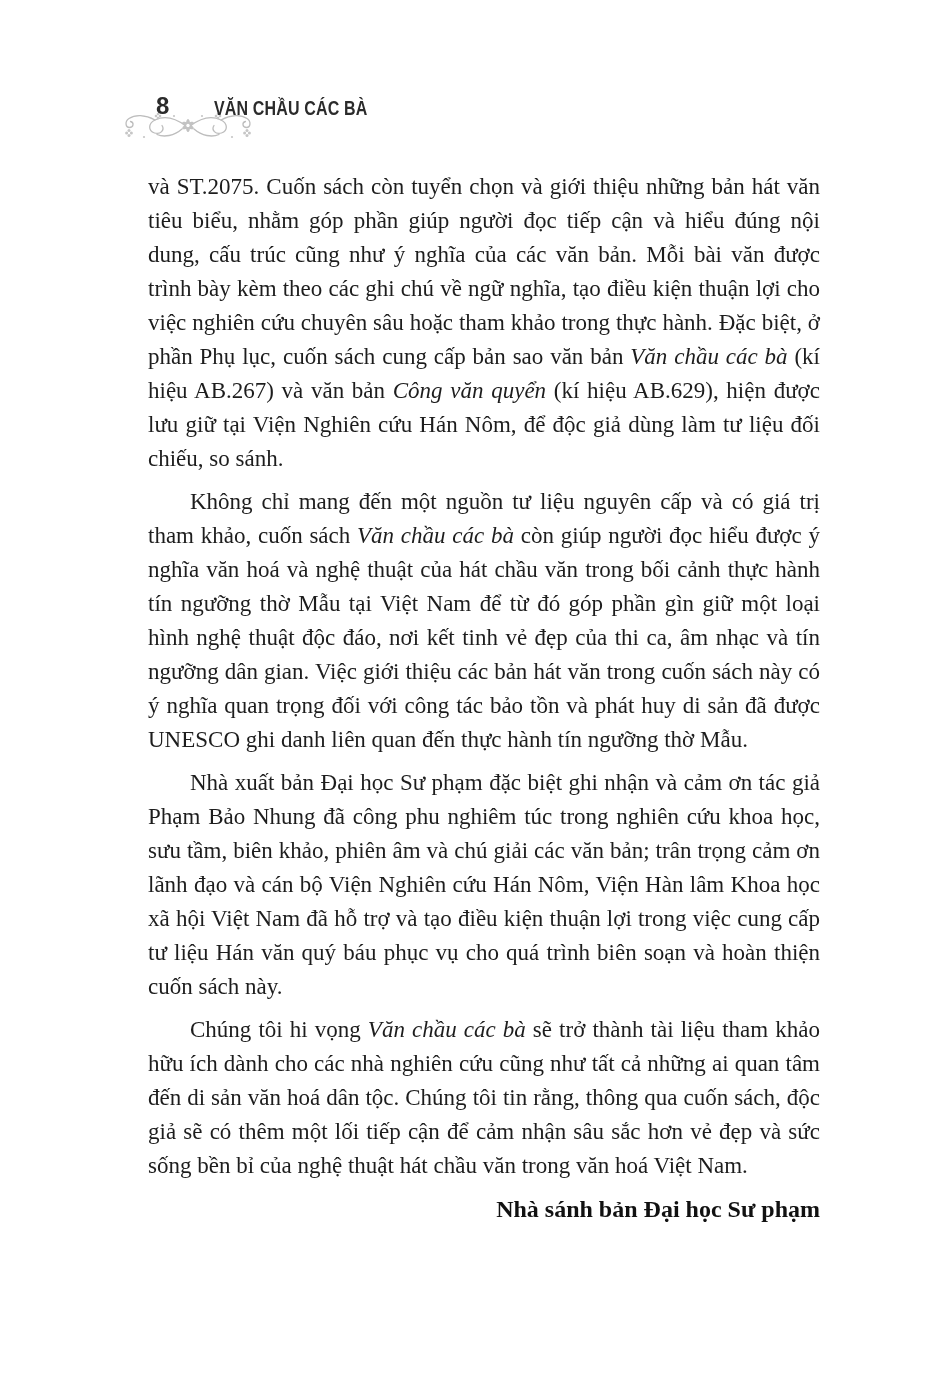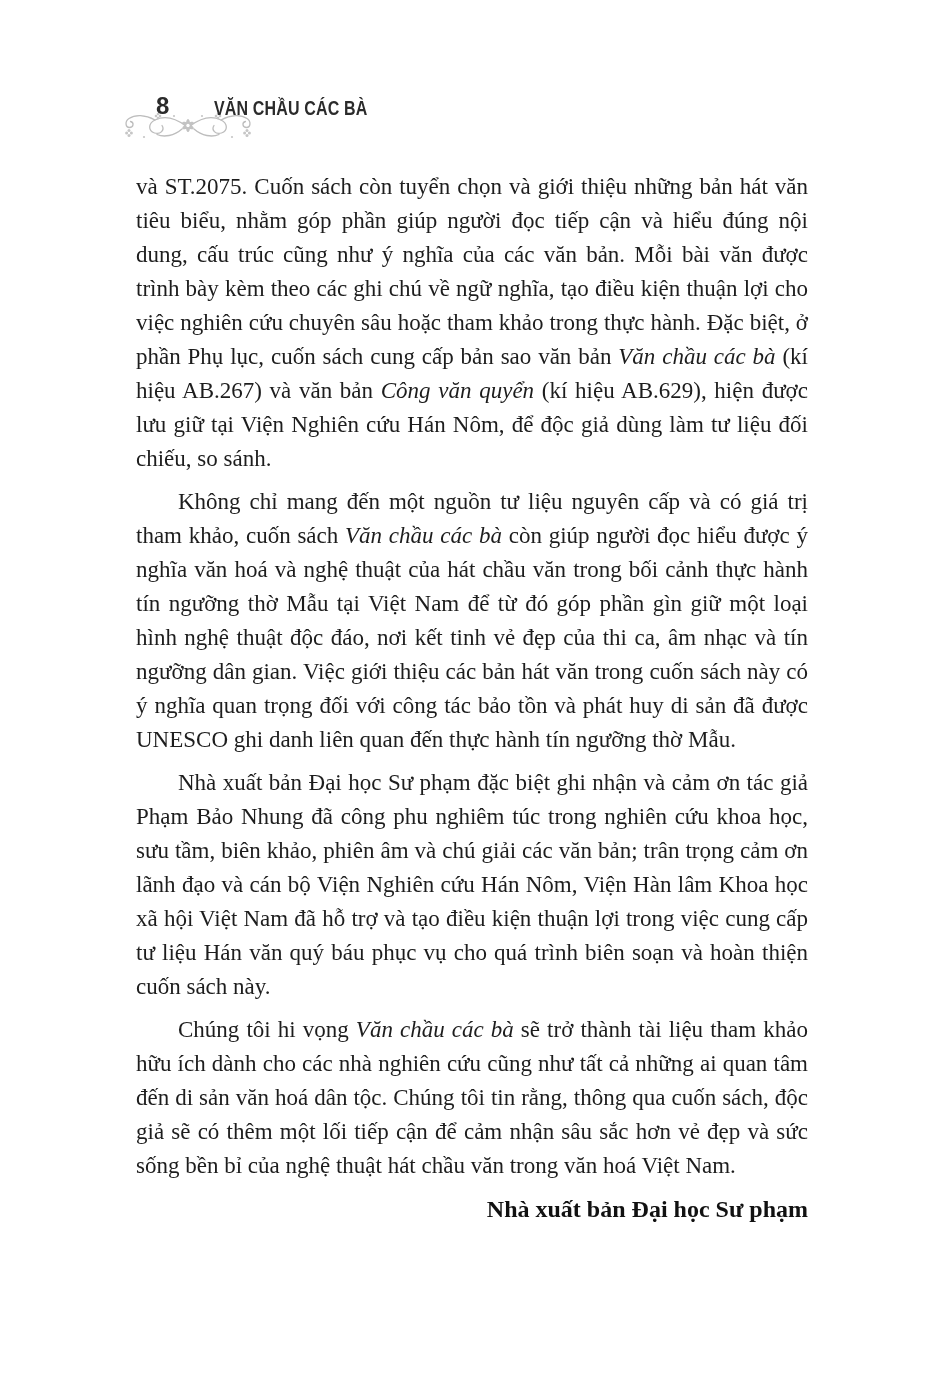--- a/index.html
+++ b/index.html
@@ -21,21 +21,21 @@
   }
   .running-title{
     position:absolute;left:94px;top:7px;
     font-family:"Liberation Sans", sans-serif;
     font-weight:700;font-size:20px;color:#2b2b2b;
     letter-spacing:.2px;white-space:nowrap;
     transform:scaleX(.8);transform-origin:0 0;
   }
   
   .content{
-    position:absolute;left:136px;top:170px;width:672px;
+    position:absolute;left:148px;top:170px;width:672px;
     font-size:23px;line-height:34px;color:#1d1d1d;
     text-align:justify;
   }
   .para{margin:0 0 9px 0;text-indent:42px;}
   .para.first{text-indent:0;}
   .italic{font-style:italic;}
   .closing{margin:0;text-indent:42px;}
   .signature{
     margin:7px 0 0 0;
     text-align:right;font-weight:700;font-size:24px;color:#111;
@@ -109,16 +109,16 @@
 
     <p class="para first"><span>và ST.2075. Cuốn sách còn tuyển chọn và giới thiệu những bản hát văn tiêu biểu, nhằm góp phần giúp người đọc tiếp cận và hiểu đúng nội dung, cấu trúc cũng như ý nghĩa của các văn bản. Mỗi bài văn được trình bày kèm theo các ghi chú về ngữ nghĩa, tạo điều kiện thuận lợi cho việc nghiên cứu chuyên sâu hoặc tham khảo trong thực hành. Đặc biệt, ở phần Phụ lục, cuốn sách cung cấp bản sao văn bản </span><span class="italic">Văn chầu các bà</span><span> (kí hiệu AB.267) và văn bản </span><span class="italic">Công văn quyển</span><span> (kí hiệu AB.629), hiện được lưu giữ tại Viện Nghiên cứu Hán Nôm, để độc giả dùng làm tư liệu đối chiếu, so sánh.</span></p>
 
     <p class="para"><span>Không chỉ mang đến một nguồn tư liệu nguyên cấp và có giá trị tham khảo, cuốn sách </span><span class="italic">Văn chầu các bà</span><span> còn giúp người đọc hiểu được ý nghĩa văn hoá và nghệ thuật của hát chầu văn trong bối cảnh thực hành tín ngưỡng thờ Mẫu tại Việt Nam để từ đó góp phần gìn giữ một loại hình nghệ thuật độc đáo, nơi kết tinh vẻ đẹp của thi ca, âm nhạc và tín ngưỡng dân gian. Việc giới thiệu các bản hát văn trong cuốn sách này có ý nghĩa quan trọng đối với công tác bảo tồn và phát huy di sản đã được UNESCO ghi danh liên quan đến thực hành tín ngưỡng thờ Mẫu.</span></p>
 
     <p class="para"><span>Nhà xuất bản Đại học Sư phạm đặc biệt ghi nhận và cảm ơn tác giả Phạm Bảo Nhung đã công phu nghiêm túc trong nghiên cứu khoa học, sưu tầm, biên khảo, phiên âm và chú giải các văn bản; trân trọng cảm ơn lãnh đạo và cán bộ Viện Nghiên cứu Hán Nôm, Viện Hàn lâm Khoa học xã hội Việt Nam đã hỗ trợ và tạo điều kiện thuận lợi trong việc cung cấp tư liệu Hán văn quý báu phục vụ cho quá trình biên soạn và hoàn thiện cuốn sách này.</span></p>
 
     <p class="para"><span>Chúng tôi hi vọng </span><span class="italic">Văn chầu các bà</span><span> sẽ trở thành tài liệu tham khảo hữu ích dành cho các nhà nghiên cứu cũng như tất cả những ai quan tâm đến di sản văn hoá dân tộc. Chúng tôi tin rằng, thông qua cuốn sách, độc giả sẽ có thêm một lối tiếp cận để cảm nhận sâu sắc hơn vẻ đẹp và sức sống bền bỉ của nghệ thuật hát chầu văn trong văn hoá Việt Nam.</span></p>
 
 
-    <p class="signature">Nhà xuất bản Đại học Sư phạm</p>
+    <p class="signature">Nhà sánh bản Đại học Sư phạm</p>
 
   </main>
 </div>
 
 </body></html>

